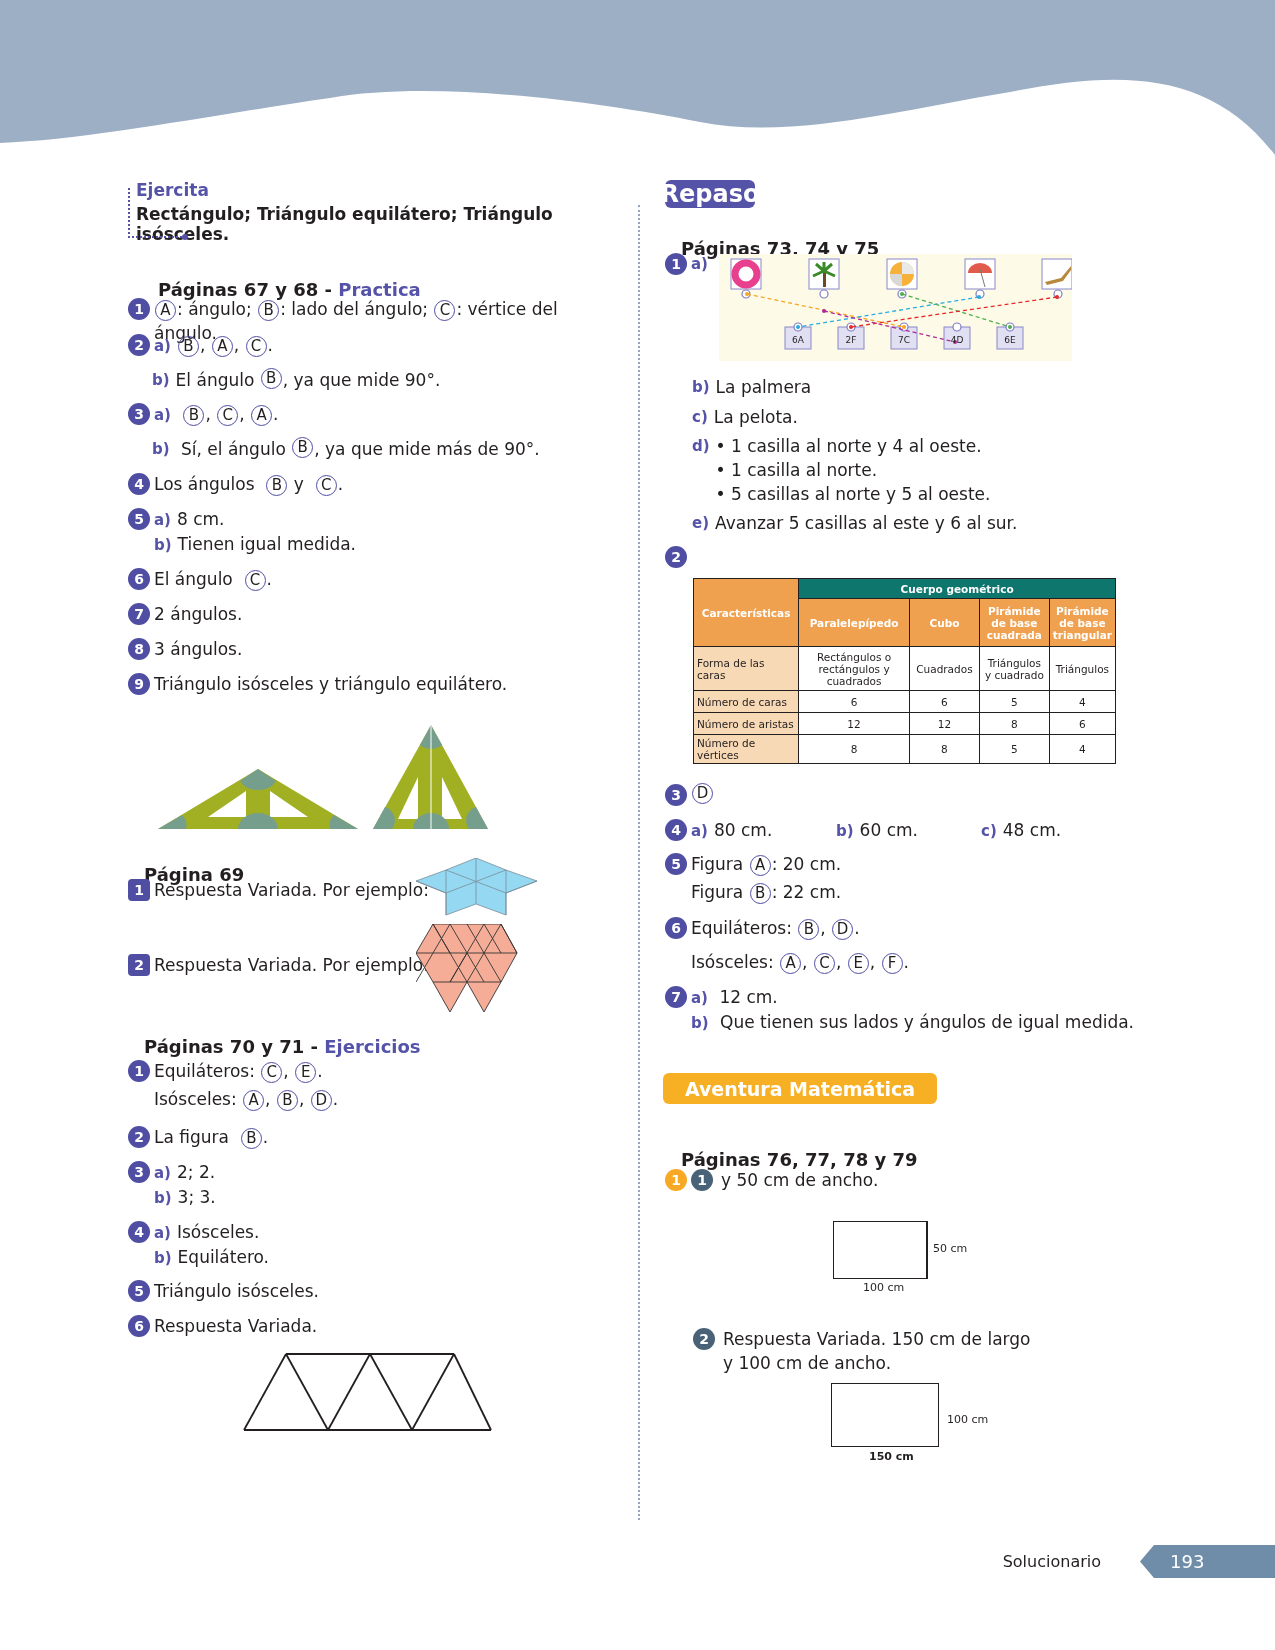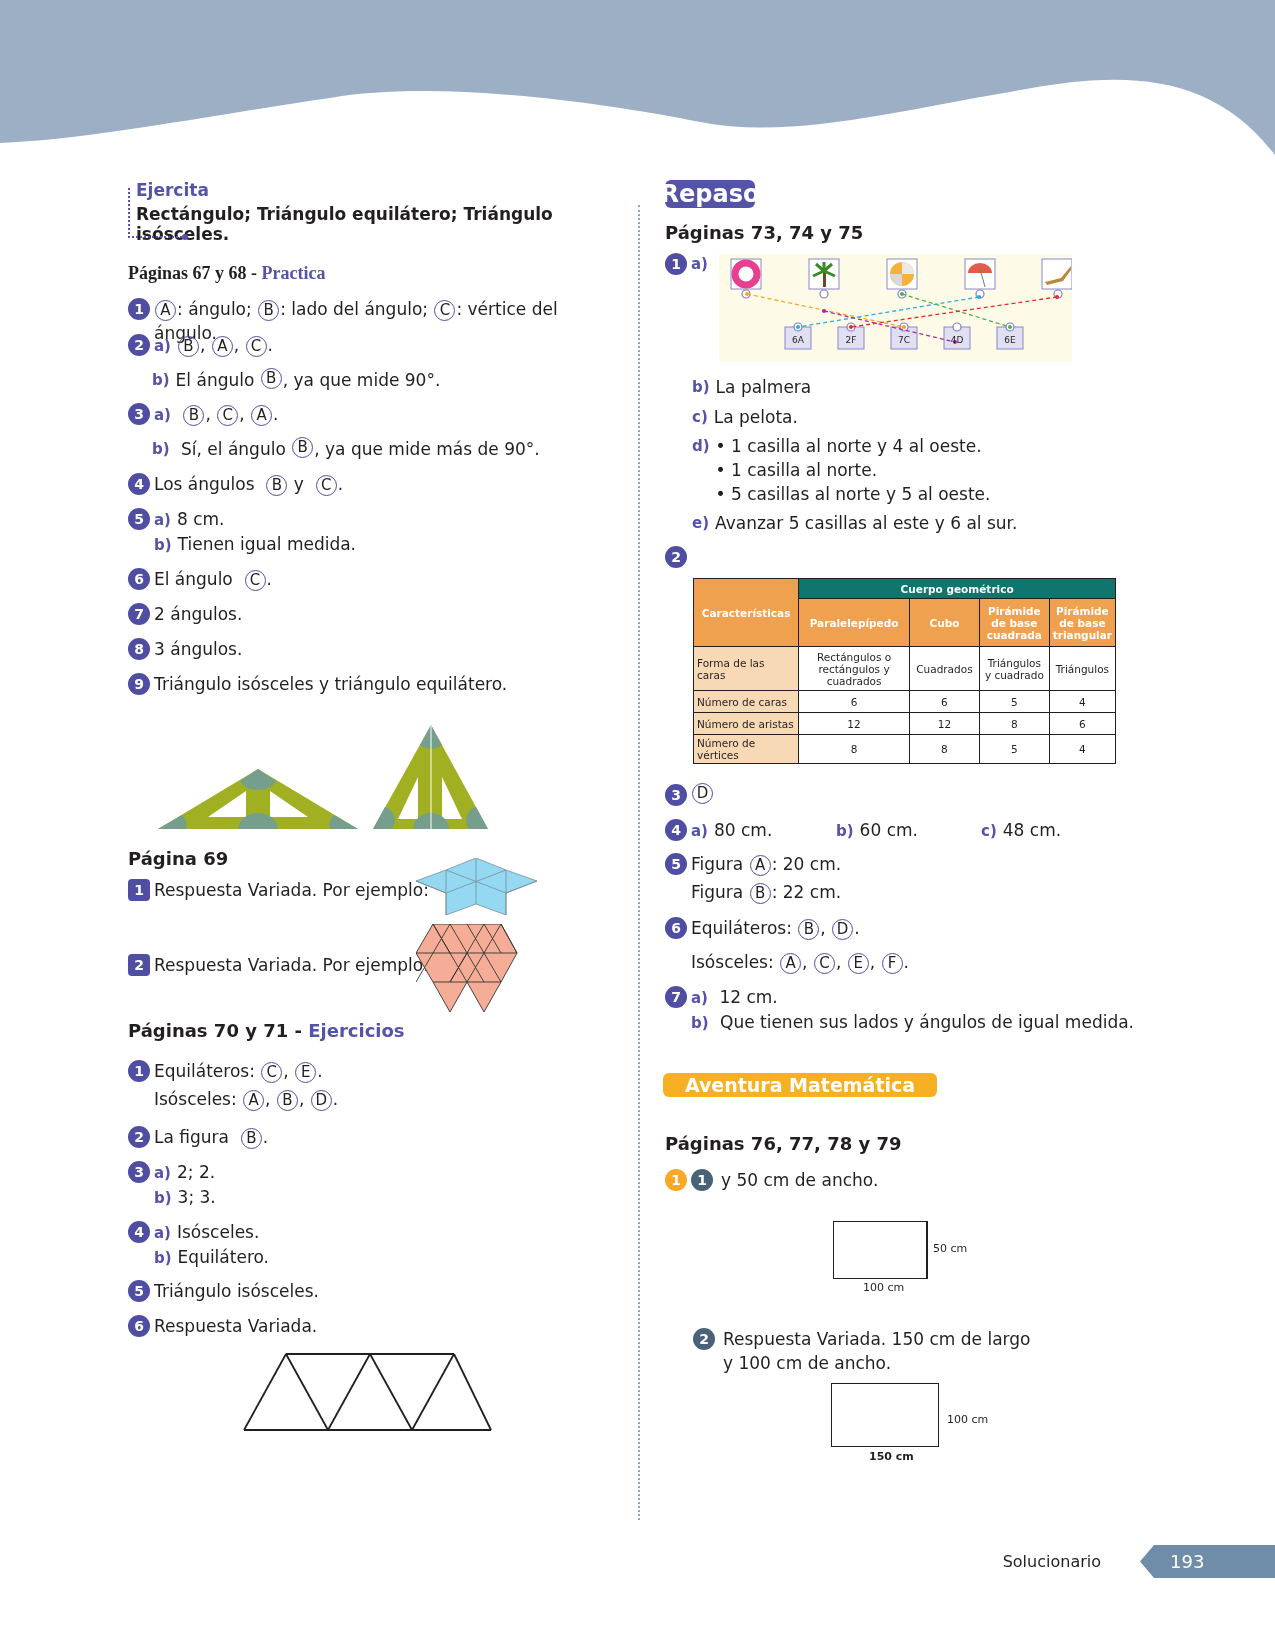--- a/index.html
+++ b/index.html
@@ -12,35 +12,35 @@
   .col-right { position: absolute; left: 663px; top: 180px; width: 500px; }
   .divider { position: absolute; left: 638px; top: 205px; height: 1315px; border-left: 2px dotted #8fa5c2; }
   .accent { color: #5553a8; }
 
   .ejercita { position: relative; padding-left: 8px; }
   .ejercita .title { color: #5553a8; font-weight: bold; font-size: 17px; }
   .ejercita .body { font-size: 17px; margin-top: 4px; font-weight: bold; }
   .ejercita .bracket { position: absolute; left: 0; top: 8px; width: 58px; height: 50px; border-left: 2px dotted #5553a8; border-bottom: 2px dotted #5553a8; }
   .ejercita .dot { position: absolute; left: 54px; top: 54px; width: 6px; height: 6px; border-radius: 50%; background: #5553a8; }
 
-  .sec-title { font-size: 18px; font-weight: bold; color: #231f20; margin: 0; }
+  .sec-title { font-size: 18px; font-weight: bold; color: #231f20; margin: 16px; }
   .sec-title .accent { color: #5553a8; }
 
   .item { position: absolute; left: 0; display: flex; align-items: flex-start; font-size: 17px; line-height: 24px; }
   .num { display: inline-flex; align-items: center; justify-content: center; width: 22px; height: 22px; border-radius: 50%; background: #4f4ea3; color: #fff; font-weight: bold; font-size: 14px; margin-right: 4px; flex: none; margin-top: 1px; }
   .num.sq { border-radius: 4px; }
   .num.orange { background: #f7a824; }
   .num.slate { background: #4a6278; }
   .lbl { color: #5553a8; font-weight: bold; font-size: 15px; margin-right: 6px; }
   .c { display: inline-flex; align-items: center; justify-content: center; width: 21px; height: 21px; border: 1.3px solid #4f4ea3; border-radius: 50%; font-size: 15px; line-height: 1; vertical-align: middle; margin: 0 1px; }
   .line { display: block; }
 
   .pill { position: absolute; display: inline-flex; align-items: center; justify-content: center; color: #fff; font-weight: bold; border-radius: 6px; }
   .pill.repaso { background: #5553a8; font-size: 24px; left: 2px; top: 0; width: 90px; height: 28px; }
-  .pill.aventura { background: #f7b024; font-size: 19px; left: 0; width: 274px; height: 24px; }
+  .pill.aventura { background: #f7b024; font-size: 19px; left: 0; width: 274px; height: 31px; }
 
   .matchbox { position: absolute; left: 56px; top: 74px; width: 353px; height: 107px; background: #fdfbe7; }
 
   table.props { border-collapse: collapse; position: absolute; left: 30px; top: 398px; width: 423px; font-size: 10.5px; }
   table.props th, table.props td { border: 1px solid #231f20; text-align: center; padding: 2px 3px; }
   table.props th { color: #fff; font-weight: bold; background: #f0a14f; }
   table.props th.top { background: #0f766e; height: 20px; }
   table.props td.rh { background: #f8d9b6; text-align: left; }
   table.props td { background: #fff; }
 
@@ -59,21 +59,21 @@
 <div class="divider"></div>
 
 <div class="col-left">
   <div class="ejercita" style="position:absolute;left:0;top:0;width:470px;height:70px;">
     <div class="bracket"></div>
     <div class="dot"></div>
     <div class="title">Ejercita</div>
     <div class="body">Rectángulo; Triángulo equilátero; Triángulo isósceles.</div>
   </div>
 
-  <div class="sec-title" style="position:absolute;top:83px;left:0;font-family:Liberation Serif, serif;">
+  <div class="sec-title" style="position:absolute;top:83px;left:14px;">
     <span>Páginas 67 y 68 - </span><span class="accent">Practica</span>
   </div>
 
   <div class="item" style="top:117px;">
     <span class="num">1</span>
     <span>
       <span class="c">A</span><span>: ángulo; </span><span class="c">B</span><span>: lado del ángulo; </span><span class="c">C</span><span>: vértice del ángulo.</span>
     </span>
   </div>
 

